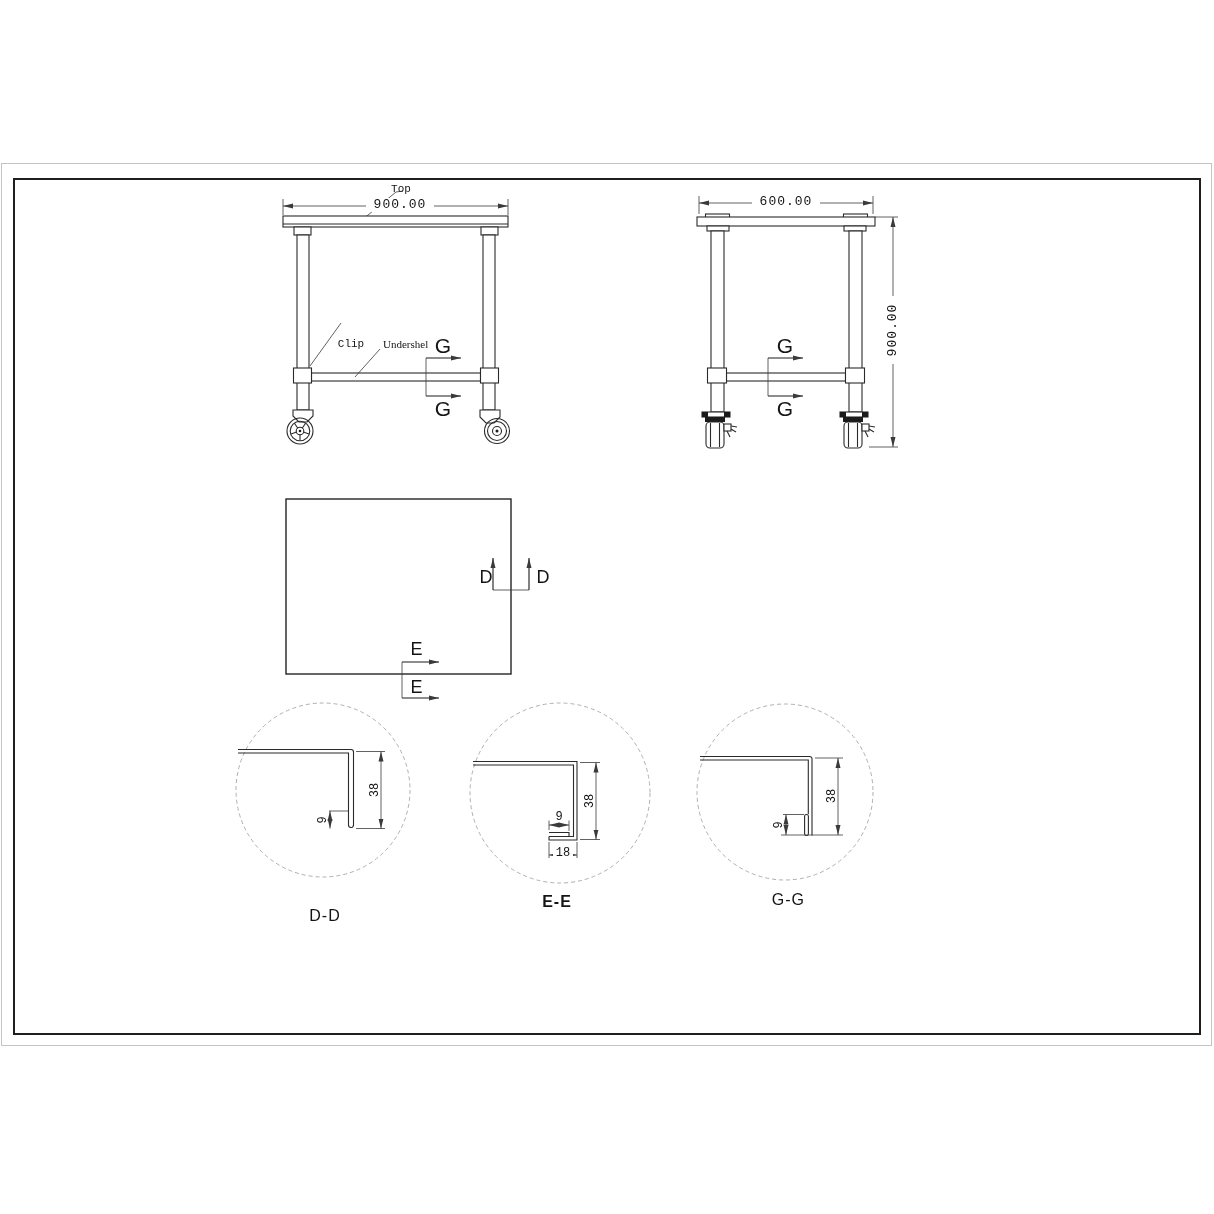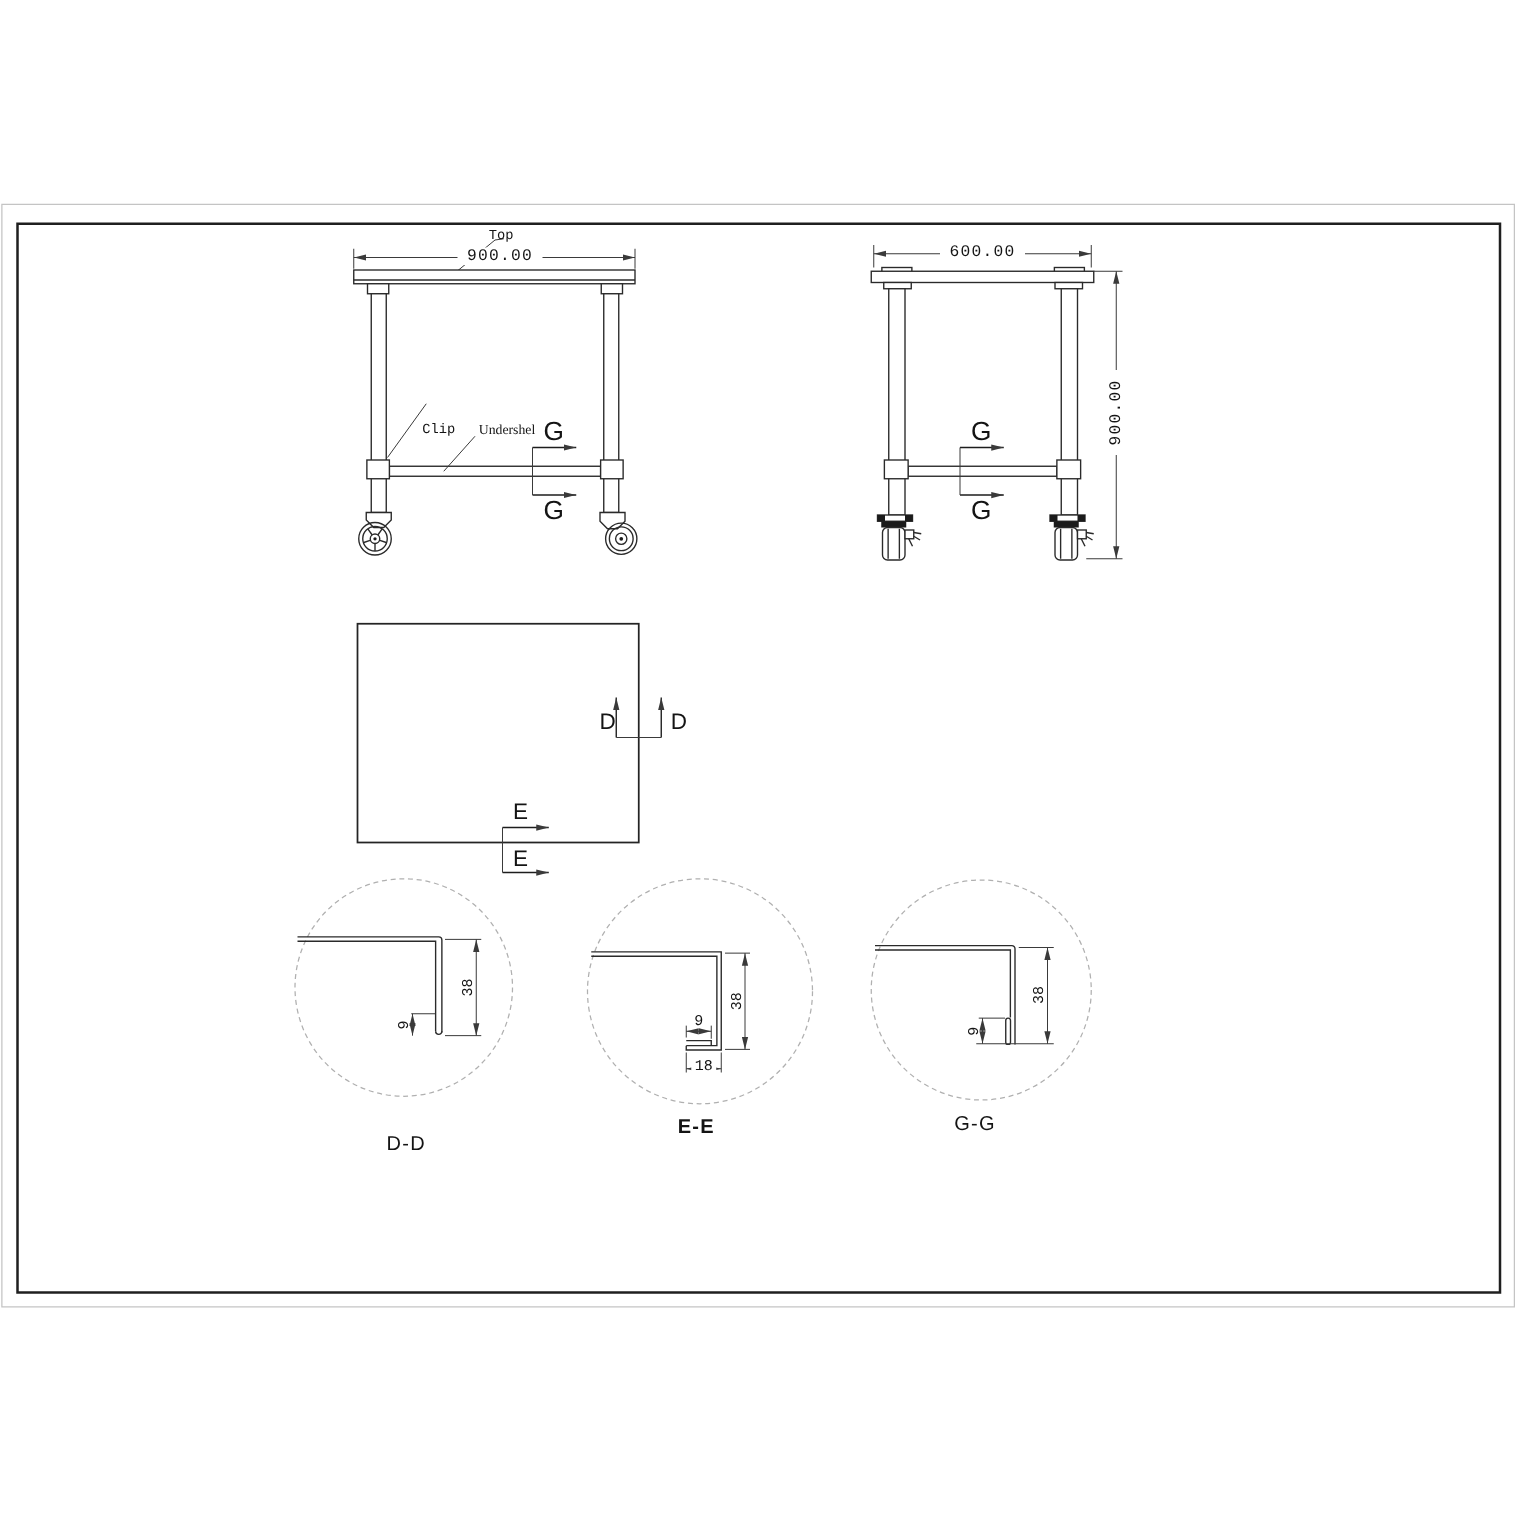--- a/index.html
+++ b/index.html
@@ -232,15 +232,15 @@
   <div class="t mono f12 c rot" style="left:317px;top:814px;width:10px;height:12px;">9</div>
   <div class="t sans f16 c" style="left:300px;top:907px;width:50px;">D-D</div>
 
   <div class="t mono f12 c rot" style="left:579px;top:795px;width:19px;height:12px;">38</div>
   <div class="t mono f12 c" style="left:552px;top:810px;width:14px;">9</div>
   <div class="t mono f12 c bgw" style="left:553px;top:846px;width:20px;">18</div>
   <div class="t sans f16 c" style="left:532px;top:893px;width:50px;font-weight:bold;">E-E</div>
 
   <div class="t mono f12 c rot" style="left:821px;top:790px;width:19px;height:12px;">38</div>
   <div class="t mono f12 c rot" style="left:773px;top:819px;width:10px;height:12px;">9</div>
-  <div class="t sans f16 c" style="left:755px;top:891px;width:50px;">G-G</div>
+  <div class="t sans f16 c" style="left:755px;top:891px;width:50px;text-align:right;">G-G</div>
 
 </div>
 
 </body></html>

